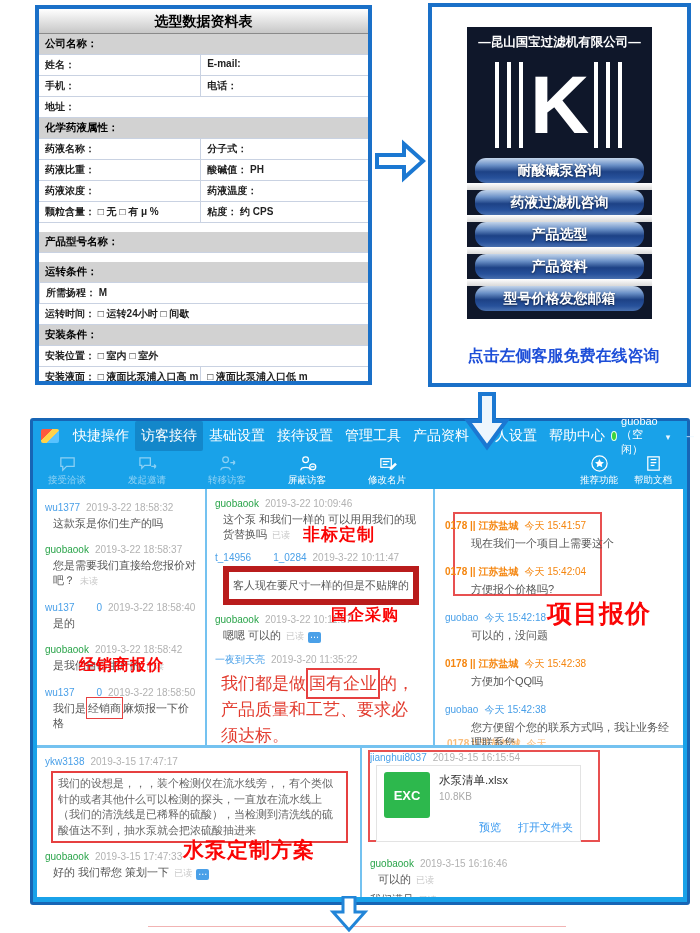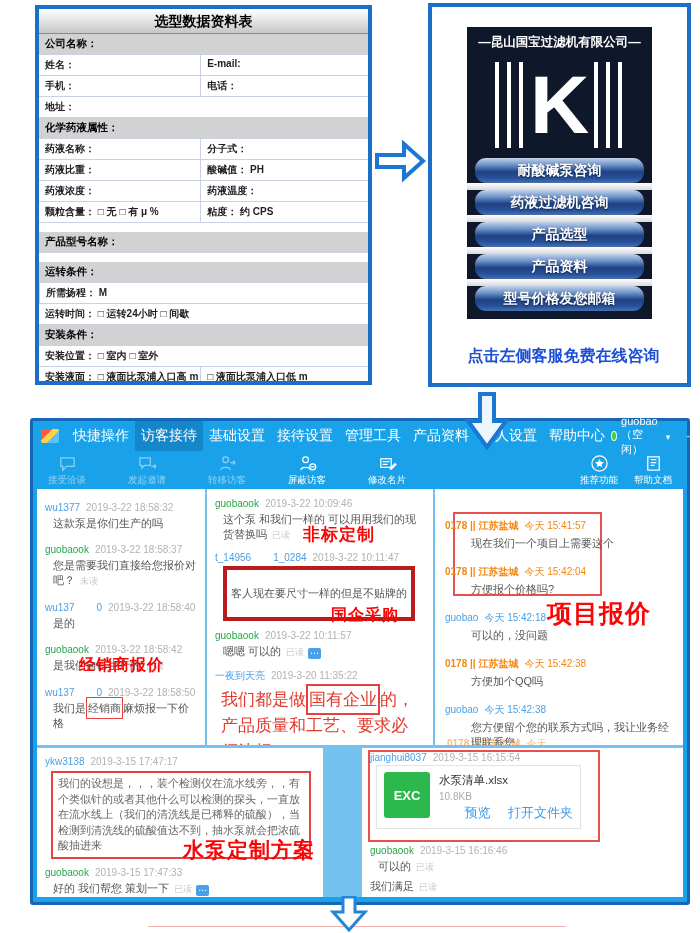--- a/index.html
+++ b/index.html
@@ -55,21 +55,21 @@
   .titem{width:48px;text-align:center;color:#fff;font-size:9.5px;cursor:pointer;}
   .titem svg{display:block;margin:0 auto 1px;width:19px;height:19px;fill:none;stroke:#fff;stroke-width:1.3;}
   .titem.dim{opacity:.5;}
   .tright{margin-left:auto;display:flex;gap:6px;}
 
   .chat-content{position:absolute;left:4px;right:4px;top:68px;bottom:5px;background:#74c2f0;}
   .panel{position:absolute;background:#fff;overflow:hidden;}
   #pA{left:0;top:0;width:168px;height:256px;}
   #pB{left:170px;top:0;width:226px;height:256px;}
   #pC{left:398px;top:0;right:0;height:256px;}
-  #pD{left:0;top:259px;width:286px;bottom:0;}
+  #pD{left:0;top:259px;width:323px;bottom:0;}
   #pE{left:325px;top:259px;right:0;bottom:0;}
 
   .msg{margin:13px 8px 0;position:relative;z-index:2;}
   #pB .msg{margin-top:9px;}
   #pC .msg{margin:14px 10px 0;}
   #pD .msg,#pE .msg{margin:8px 8px 0;}
   .mhead{font-size:10px;white-space:nowrap;}
   .nm-blue{color:#4aa0e8;}
   .nm-green{color:#2aa44a;}
   .nm-orange{color:#f5860f;font-weight:bold;}
@@ -77,38 +77,38 @@
   .tm-orange{color:#f5860f;font-weight:normal;}
   .tm-blue{color:#4aa0e8;}
   .sfx{margin-left:22px;}
   .mbody{font-size:11px;color:#555;margin:3px 0 0 8px;line-height:15px;}
   #pC .mbody{margin-left:26px;}
   .mstatus{color:#c9c9c9;font-size:9px;margin-left:5px;}
   .chip{display:inline-block;width:13px;height:11px;background:#4aa0e8;border-radius:2px;color:#fff;
     font-size:9px;line-height:10px;text-align:center;margin-left:4px;vertical-align:-1px;}
   .chip::after{content:"⋯";}
   .rb{border:1px solid #e64040;padding:4px 1px;text-align:right;}
-  .boxedline{display:inline-block;border:4px solid #b91c1c;padding:16px 4px;}
+  .boxedline{display:inline-block;border:6px solid #b91c1c;padding:6px 4px;}
   .bigred{font-size:17px;color:#e23b2e;line-height:26px;margin:4px 2px 0 6px;
     font-family:"Liberation Serif","DejaVu Serif",serif;}
   .bigred .rb{border-width:2px;}
   .anno{position:absolute;color:#fa0505;font-weight:bold;z-index:6;white-space:nowrap;letter-spacing:1px;}
   .gbox{position:absolute;border:2px solid #e85050;z-index:1;}
   .partialmsg{position:absolute;bottom:-6px;left:12px;opacity:.55;}
   .longtext{font-size:11px;color:#666;line-height:15.5px;border:2px solid #e64040;
     padding:3px 5px;margin:4px 4px 0 6px;}
 
   .fcard{display:flex;gap:9px;margin:2px 0 0 14px;width:205px;background:#fff;
     border:1px solid #e3e3e3;padding:6px 7px;box-sizing:border-box;position:relative;z-index:2;}
   .fbadge{width:46px;height:46px;background:#2db84d;border-radius:3px;color:#fff;font-weight:bold;
     display:flex;align-items:center;justify-content:center;font-size:13px;flex:0 0 auto;}
   .fmeta{flex:1;min-width:0;}
   .fname{font-size:11.5px;color:#333;margin-top:1px;}
   .fsize{font-size:10px;color:#aaa;margin-top:3px;}
-  .facts{text-align:right;font-size:13px;color:#3b9af0;margin-top:2px;}
+  .facts{text-align:right;font-size:11px;color:#3b9af0;margin-top:18px;}
   .facts span{margin-left:14px;cursor:pointer;}
 
   .pink-line{position:absolute;left:148px;top:926px;width:418px;height:1px;background:#f2b3b3;}
 </style>
 </head>
 <body>
 
 <div class="page">
 
   <div class="form-panel">

